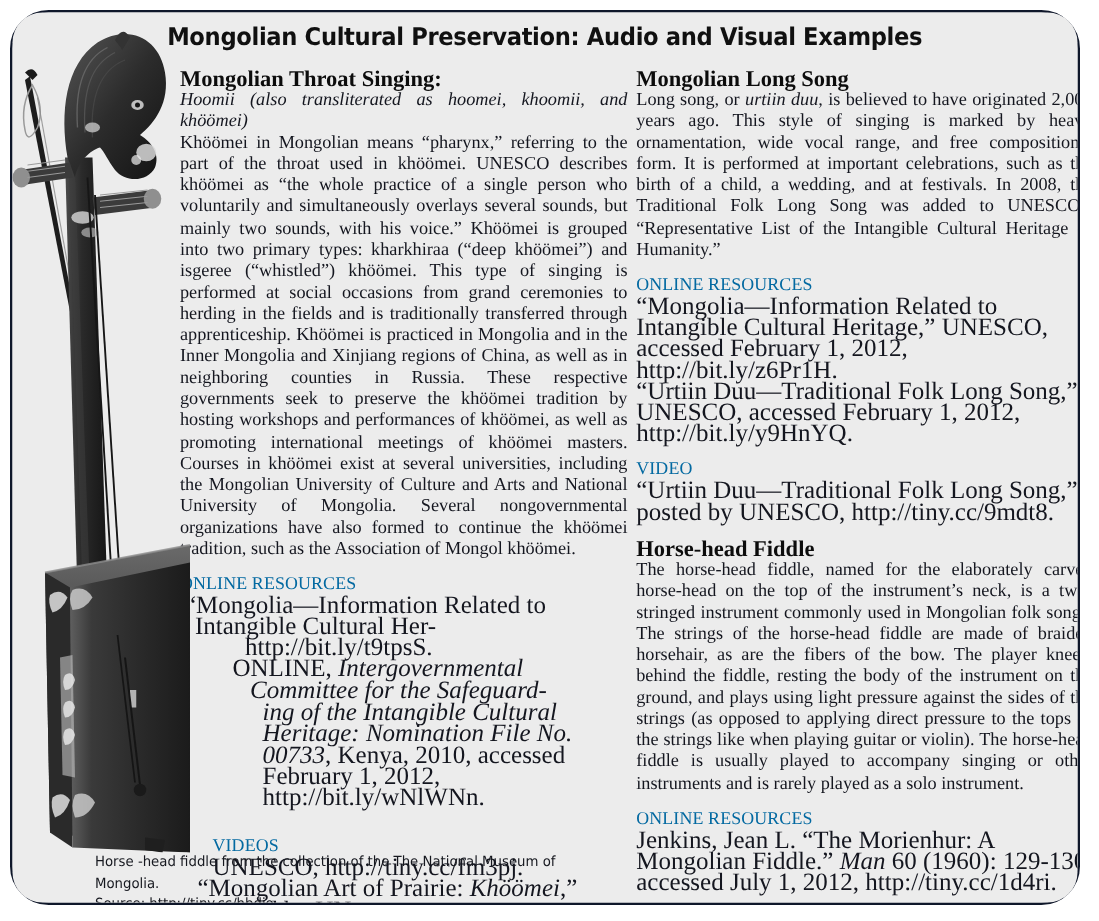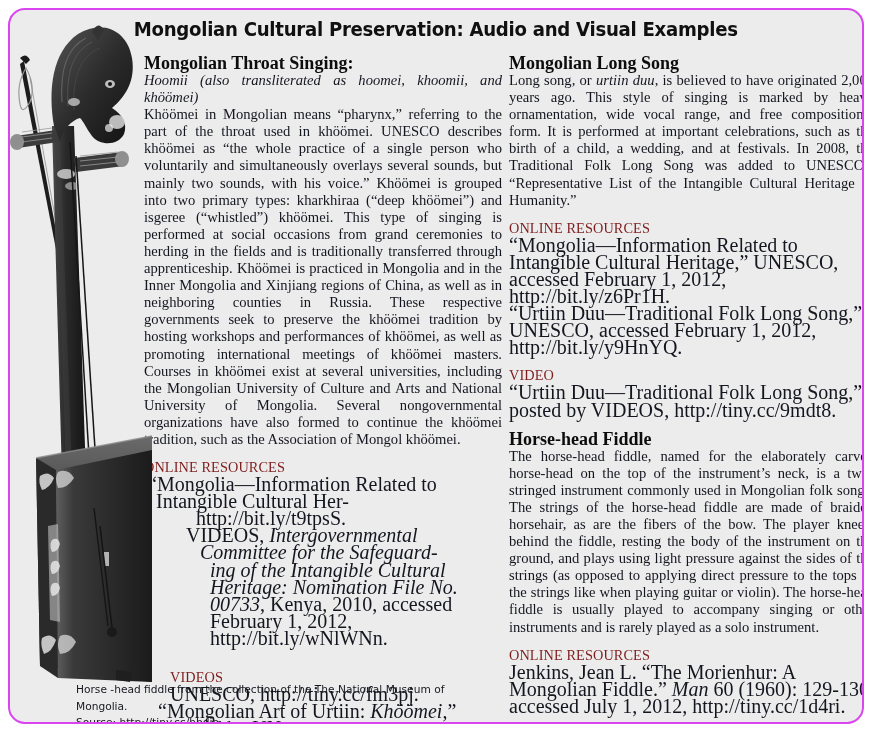--- a/index.html
+++ b/index.html
@@ -24,22 +24,22 @@
   }
 
   
   .frame {
     position: absolute;
     left: 8px;
     top: 8px;
     width: 856px;
     height: 716px;
     box-sizing: border-box;
-    border: 2px solid #d946ef;
-    border-radius: 17px;
+    border: 2px solid #0f172a;
+    border-radius: 31px;
     background: #ececec;
   }
 
   
   .frame-inner {
     position: absolute;
     inset: 0;
     border-radius: 24px;
     background: #ececec;
     overflow: hidden;
@@ -95,21 +95,21 @@
     text-indent: 0;
     hyphens: auto;
   }
   p.body + p.body { margin-top: 0; }
 
   .res-head {
     margin: 11px 0 0 0;
     font-size: 14.3px;
     line-height: 17px;
     letter-spacing: 0.1px;
-    color: #7f1d1d;
+    color: #0369a1;
   }
 
   .cite {
     margin: 0;
     text-align: left;
     font-size: 20px;
     line-height: 17.1px;
   }
   
   .cite.l1 { padding-left: 12px;  text-indent: -8px; }
@@ -166,44 +166,44 @@
 
           <p class="body"><i>Hoomii (also transliterated as hoomei, khoomii, and khöömei)</i></p>
 
           <p class="body">Khöömei in Mongolian means “pharynx,” referring to the part of the throat used in khöömei. UNESCO describes khöömei as “the whole practice of a single person who voluntarily and simultaneously overlays several sounds, but mainly two sounds, with his voice.” Khöömei is grouped into two primary types: kharkhiraa (“deep khöömei”) and isgeree (“whistled”) khöömei. This type of singing is performed at social occasions from grand ceremonies to herding in the fields and is traditionally transferred through apprenticeship. Khöömei is practiced in Mongolia and in the Inner Mongolia and Xinjiang regions of China, as well as in neighboring counties in Russia. These respective governments seek to preserve the khöömei tradition by hosting workshops and performances of khöömei, as well as promoting international meetings of khöömei masters. Courses in khöömei exist at several universities, including the Mongolian University of Culture and Arts and National University of Mongolia. Several nongovernmental organizations have also formed to continue the khöömei tradition, such as the Association of Mongol khöömei.</p>
 
           <p class="res-head">ONLINE RESOURCES</p>
 
           <p class="cite l1">“Mongolia—Information Related to Intangible Cultural Her-</p>
           <p class="cite l3">http://bit.ly/t9tpsS.</p>
 
-          <p class="cite l4"><span>VIDEOS, </span><i>Intergovernmental Committee for the Safeguard-</i></p>
+          <p class="cite l4"><span>ONLINE, </span><i>Intergovernmental Committee for the Safeguard-</i></p>
           <p class="cite l5"><i>ing of the Intangible Cultural Heritage: Nomination File No.</i></p>
           <p class="cite l5"><i>00733</i><span>, Kenya, 2010, accessed February 1, 2012,</span></p>
           <p class="cite l5">http://bit.ly/wNlWNn.</p>
 
           <p class="res-head" style="padding-left:26px;margin-top:22px;">VIDEOS</p>
 
           <p class="cite" style="padding-left:26px;">UNESCO, http://tiny.cc/fm3pj.</p>
 
-          <p class="cite v1"><span>“Mongolian Art of Urtiin: </span><i>Khöömei</i><span>,” posted by UN-</span></p>
+          <p class="cite v1"><span>“Mongolian Art of Prairie: </span><i>Khöömei</i><span>,” posted by UN-</span></p>
         </div>
 
         <div class="col col-right">
 
           <h2 class="sect">Mongolian Long Song</h2>
 
           <p class="body"><span>Long song, or </span><i>urtiin duu</i><span>, is believed to have originated 2,000 years ago. This style of singing is marked by heavy ornamentation, wide vocal range, and free compositional form. It is performed at important celebrations, such as the birth of a child, a wedding, and at festivals. In 2008, the Traditional Folk Long Song was added to UNESCO’s “Representative List of the Intangible Cultural Heritage of Humanity.”</span></p>
 
           <p class="res-head">ONLINE RESOURCES</p>
           <p class="cite flat">“Mongolia—Information Related to Intangible Cultural Heritage,” UNESCO, accessed February 1, 2012, http://bit.ly/z6Pr1H.</p>
           <p class="cite flat">“Urtiin Duu—Traditional Folk Long Song,” UNESCO, accessed February 1, 2012, http://bit.ly/y9HnYQ.</p>
 
           <p class="res-head">VIDEO</p>
-          <p class="cite flat">“Urtiin Duu—Traditional Folk Long Song,” posted by VIDEOS, http://tiny.cc/9mdt8.</p>
+          <p class="cite flat">“Urtiin Duu—Traditional Folk Long Song,” posted by UNESCO, http://tiny.cc/9mdt8.</p>
 
           <h2 class="sect" style="margin-top:11px;">Horse-head Fiddle</h2>
           <p class="body">The horse-head fiddle, named for the elaborately carved horse-head on the top of the instrument’s neck, is a two-stringed instrument commonly used in Mongolian folk songs. The strings of the horse-head fiddle are made of braided horsehair, as are the fibers of the bow. The player kneels behind the fiddle, resting the body of the instrument on the ground, and plays using light pressure against the sides of the strings (as opposed to applying direct pressure to the tops of the strings like when playing guitar or violin). The horse-head fiddle is usually played to accompany singing or other instruments and is rarely played as a solo instrument.</p>
 
           <p class="res-head">ONLINE RESOURCES</p>
           <p class="cite flat"><span>Jenkins, Jean L. “The Morienhur: A Mongolian Fiddle.” </span><i>Man</i><span> 60 (1960): 129-130, accessed July 1, 2012, http://tiny.cc/1d4ri.</span></p>
 
           <p class="res-head">VIDEO</p>
           <p class="cite flat">“Video: Music on Mongolian Prairie,” posted by Chinese Network Television, http://bit.ly/AlfkIK.</p>
 

